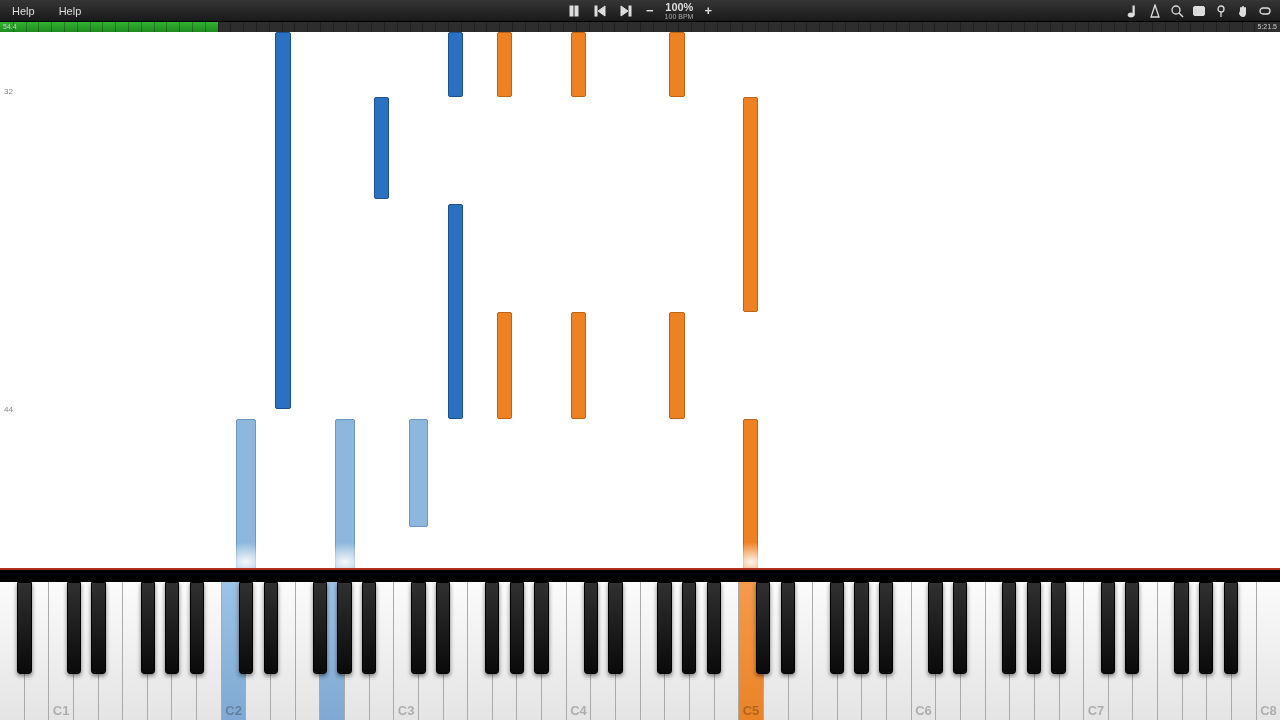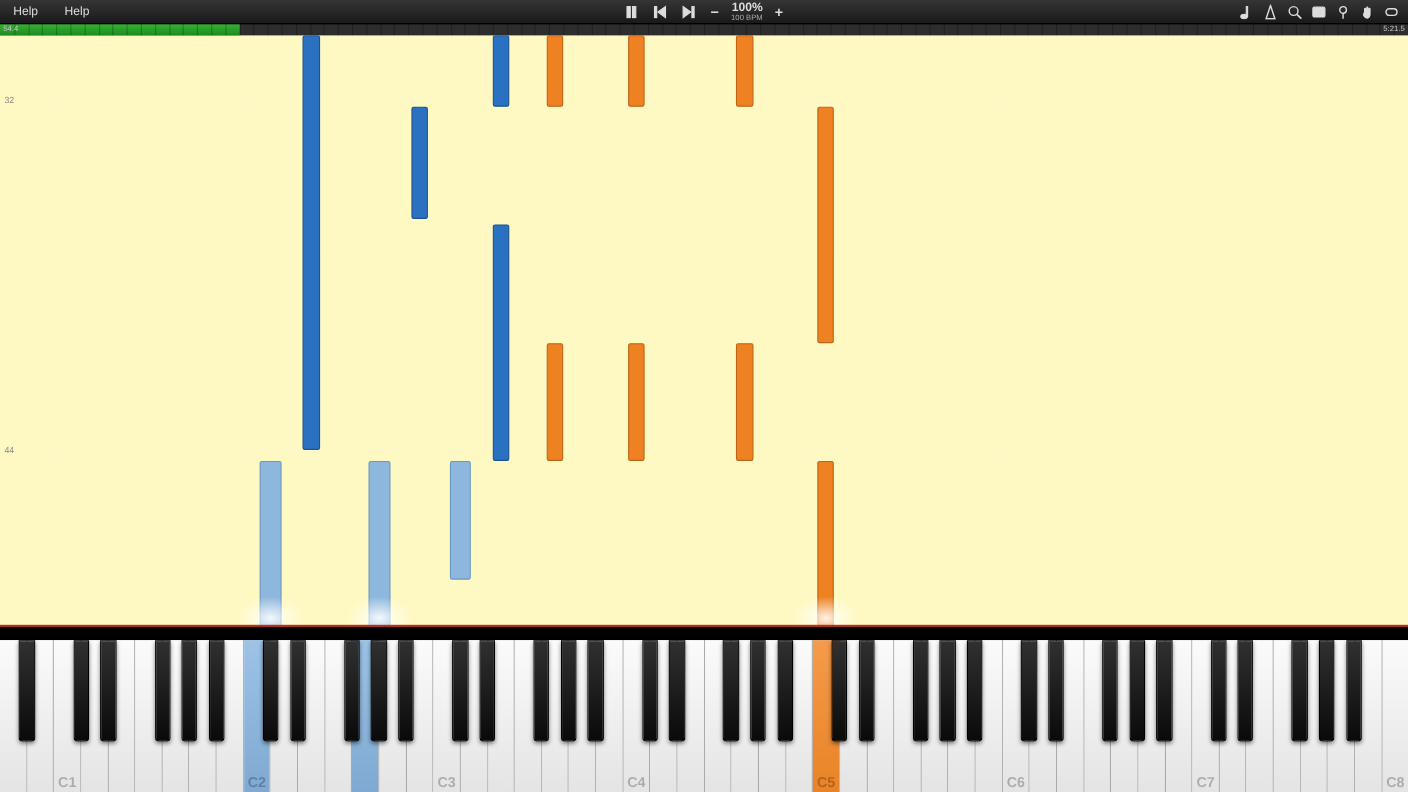--- a/index.html
+++ b/index.html
@@ -40,21 +40,21 @@
   .progressbar .tick { position: absolute; top: 0; bottom: 0; width: 1px; background: rgba(0,0,0,.25); }
   .progressbar .time-l, .progressbar .time-r {
     position: absolute; top: 0; font-size: 7px; color: #ccc; line-height: 10px; padding: 0 3px;
   }
   .progressbar .time-l { left: 0; }
   .progressbar .time-r { right: 0; }
 
   
   .roll {
     position: absolute; top: 32px; left: 0; right: 0; bottom: 150px;
-    background: #fef9c3; overflow: hidden; z-index: 10;
+    background: #ffffff; overflow: hidden; z-index: 10;
   }
   .roll .octave-line { position: absolute; top: 0; bottom: 0; width: 1px; background: rgba(255,255,255,.07); }
   .roll .measure-line { position: absolute; left: 0; right: 0; height: 1px; background: rgba(255,255,255,.07); }
   .roll .measure-label {
     position: absolute; left: 4px; font-size: 8px; color: #888;
     transform: translateY(-50%);
   }
   .roll .note {
     position: absolute; border-radius: 2px;
   }

